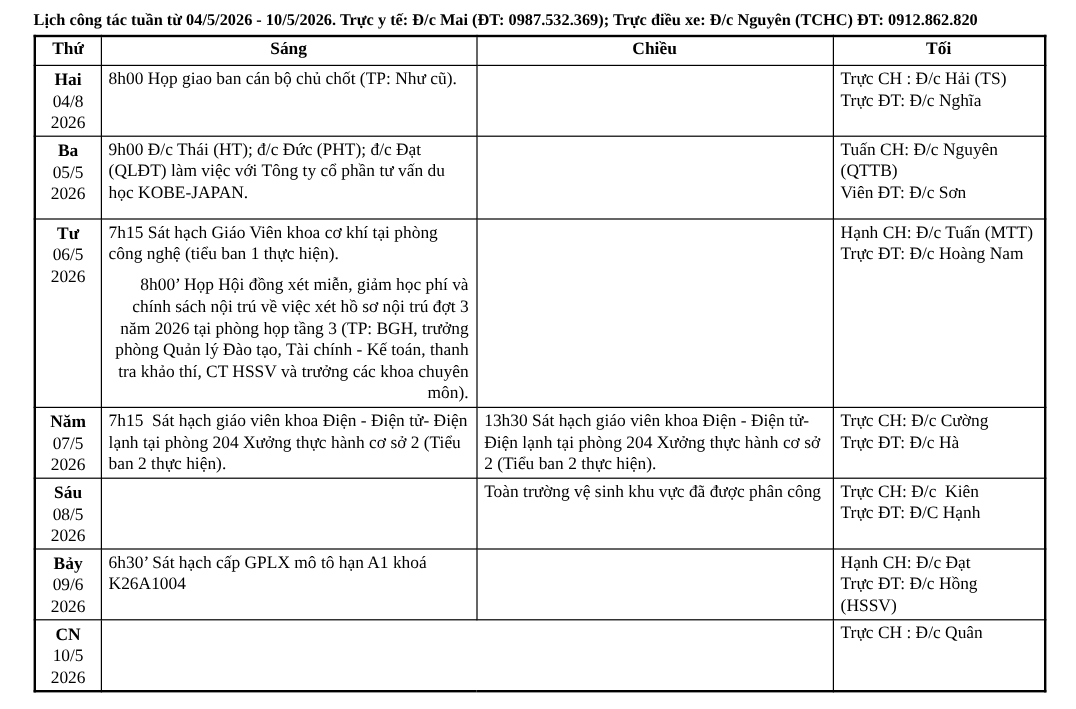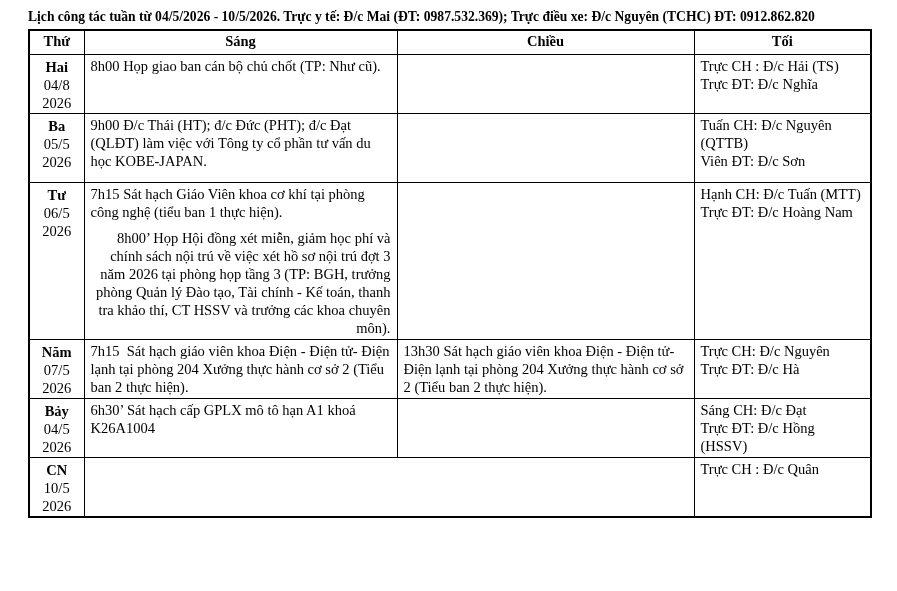--- a/index.html
+++ b/index.html
@@ -135,36 +135,51 @@
       <div class="day-date">07/5</div>
       <div class="day-year">2026</div>
     </td>
     <td class="content morning">
             <p class="para">7h15  Sát hạch giáo viên khoa Điện - Điện tử- Điện lạnh tại phòng 204 Xưởng thực hành cơ sở 2 (Tiểu ban 2 thực hiện).</p>
           </td>
     <td class="content afternoon">
             <p class="para">13h30 Sát hạch giáo viên khoa Điện - Điện tử- Điện lạnh tại phòng 204 Xưởng thực hành cơ sở 2 (Tiểu ban 2 thực hiện).</p>
           </td>
     <td class="content evening">
-            <div class="line">Trực CH: Đ/c Nguyên</div>
+            <div class="line">Trực CH: Đ/c Cường</div>
             <div class="line">Trực ĐT: Đ/c Hà</div>
           </td>
   </tr>
         <tr>
     <td class="day">
+      <div class="day-name">Sáu</div>
+      <div class="day-date">08/5</div>
+      <div class="day-year">2026</div>
+    </td>
+    <td class="content morning"></td>
+    <td class="content afternoon">
+            <p class="para">Toàn trường vệ sinh khu vực đã được phân công</p>
+          </td>
+    <td class="content evening">
+            <div class="line">Trực CH: Đ/c  Kiên</div>
+            <div class="line">Trực ĐT: Đ/C Hạnh</div>
+          </td>
+  </tr>
+        <tr>
+    <td class="day">
       <div class="day-name">Bảy</div>
-      <div class="day-date">04/5</div>
+      <div class="day-date">09/6</div>
       <div class="day-year">2026</div>
     </td>
     <td class="content morning">
             <p class="para">6h30’ Sát hạch cấp GPLX mô tô hạn A1 khoá K26A1004</p>
           </td>
     <td class="content afternoon"></td>
     <td class="content evening">
-            <div class="line">Sáng CH: Đ/c Đạt</div>
+            <div class="line">Hạnh CH: Đ/c Đạt</div>
             <div class="line">Trực ĐT: Đ/c Hồng (HSSV)</div>
           </td>
   </tr>
         <tr>
     <td class="day">
       <div class="day-name">CN</div>
       <div class="day-date">10/5</div>
       <div class="day-year">2026</div>
     </td>
     <td class="content morning" colspan="2"></td>

